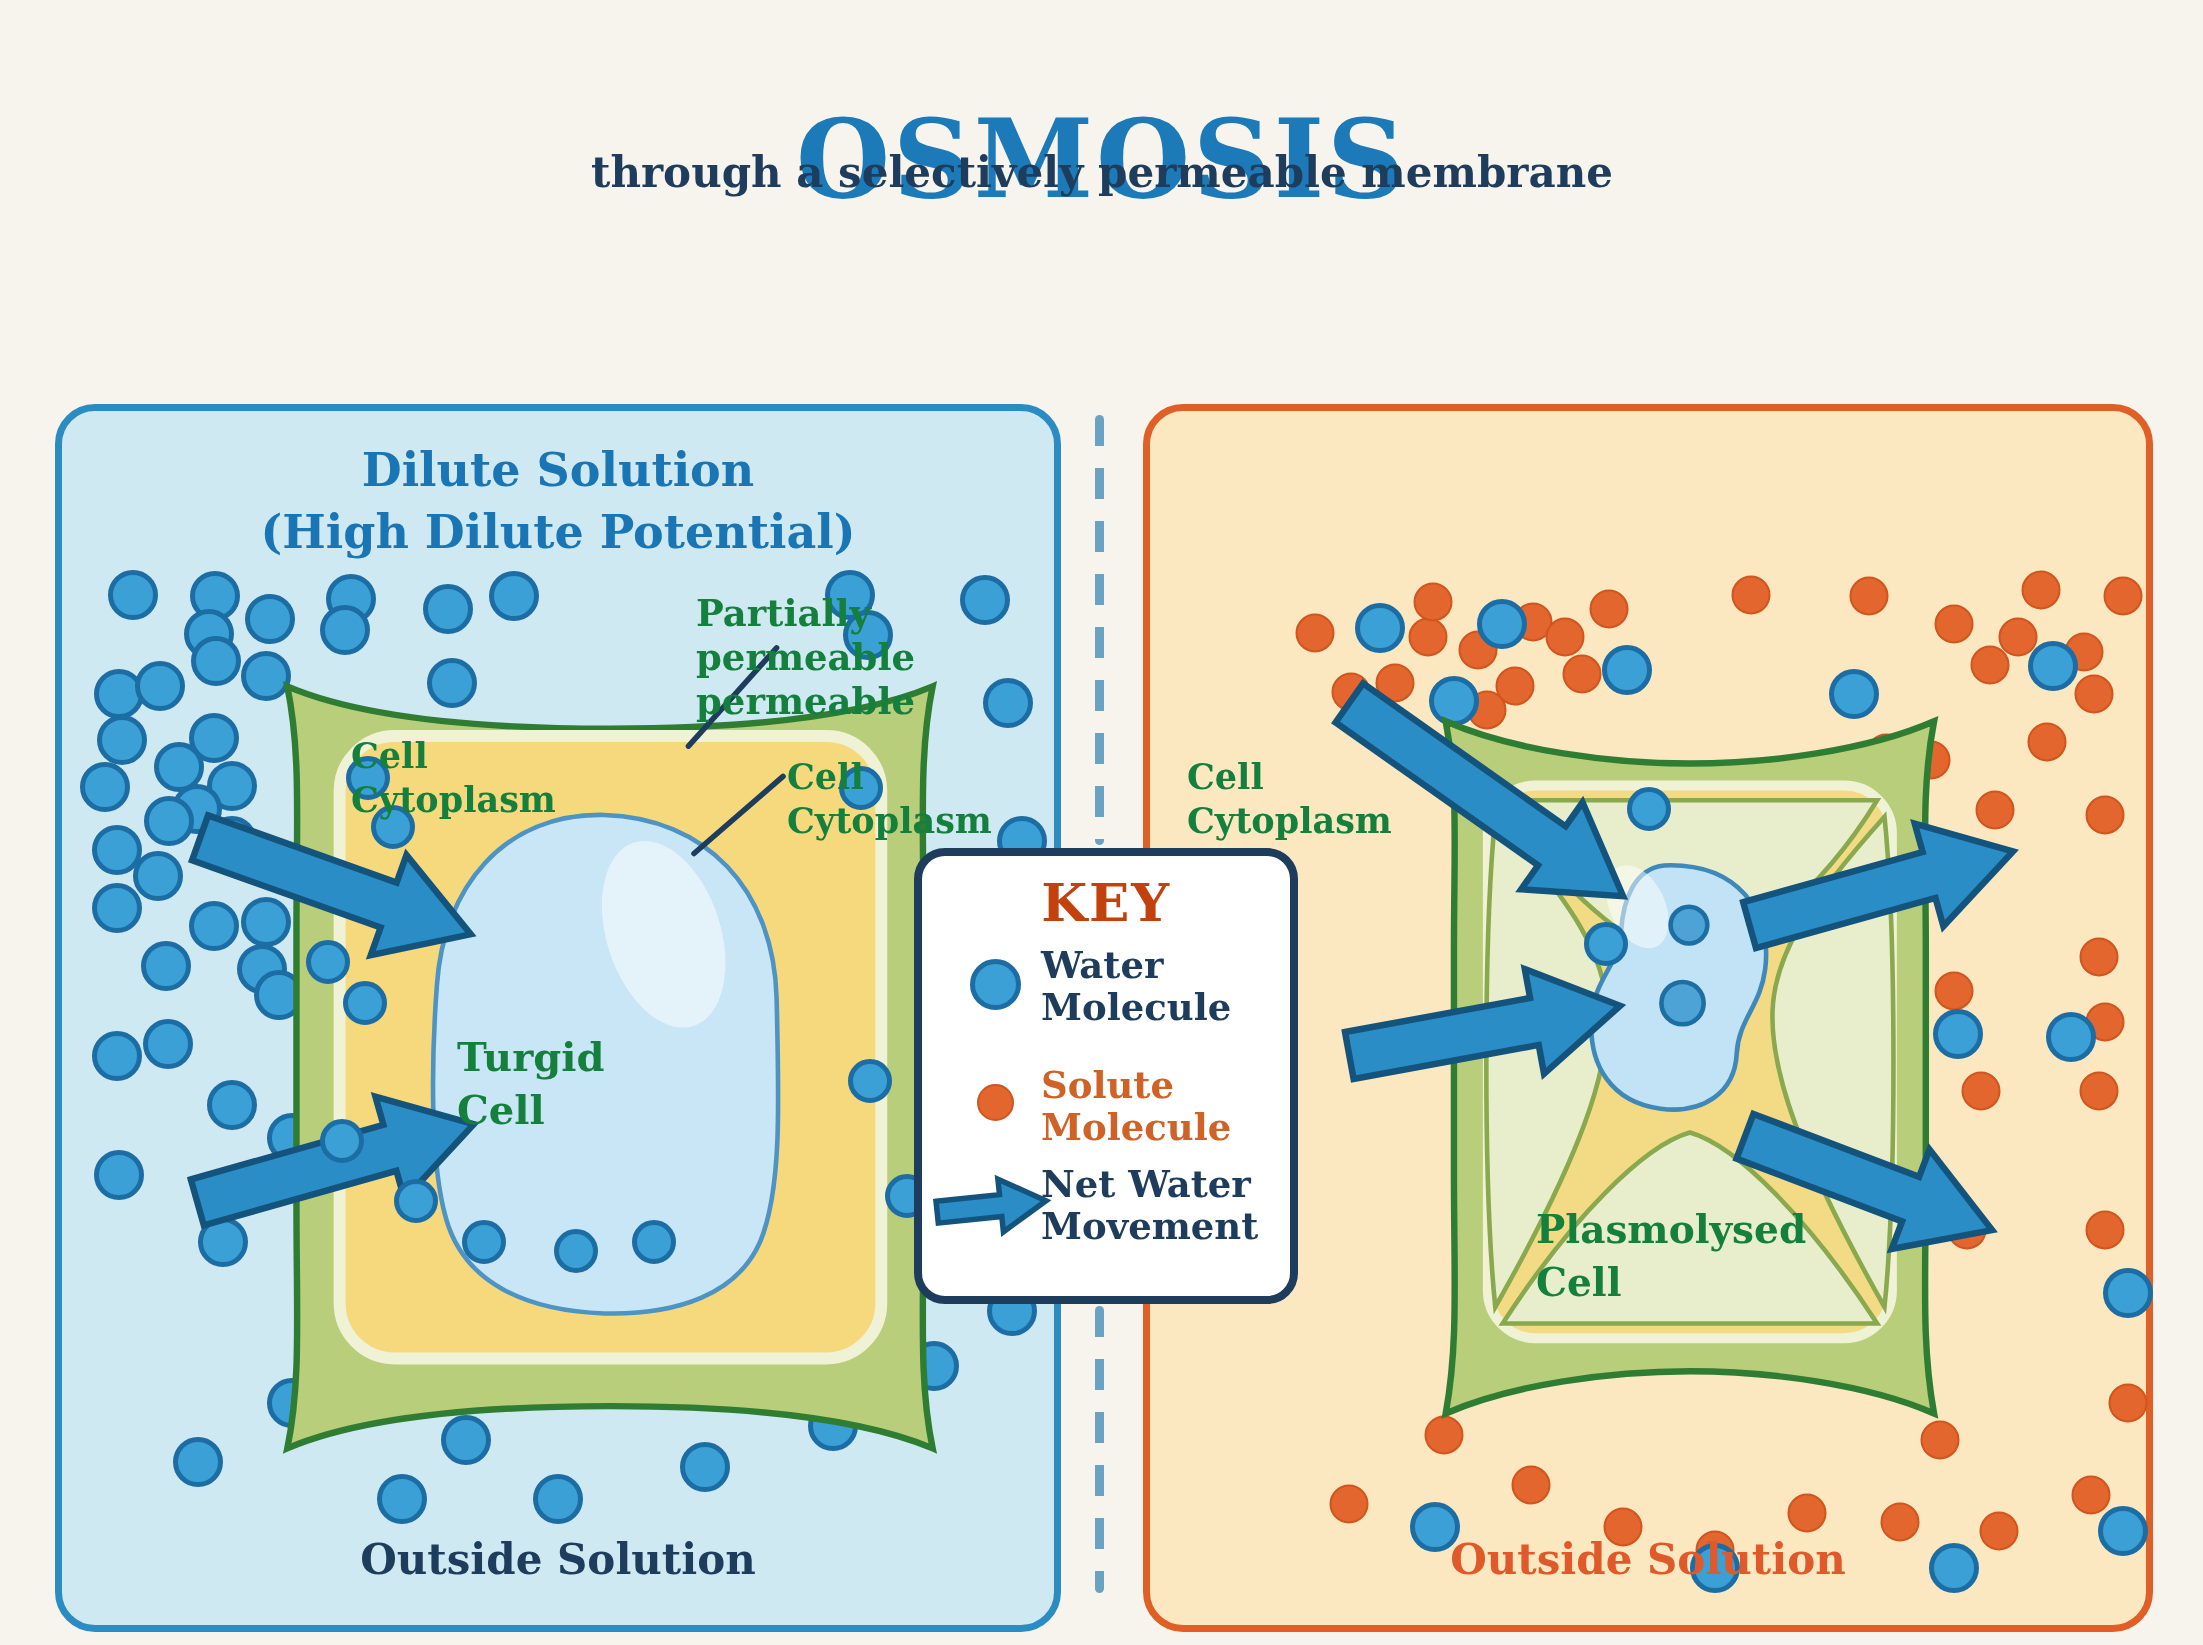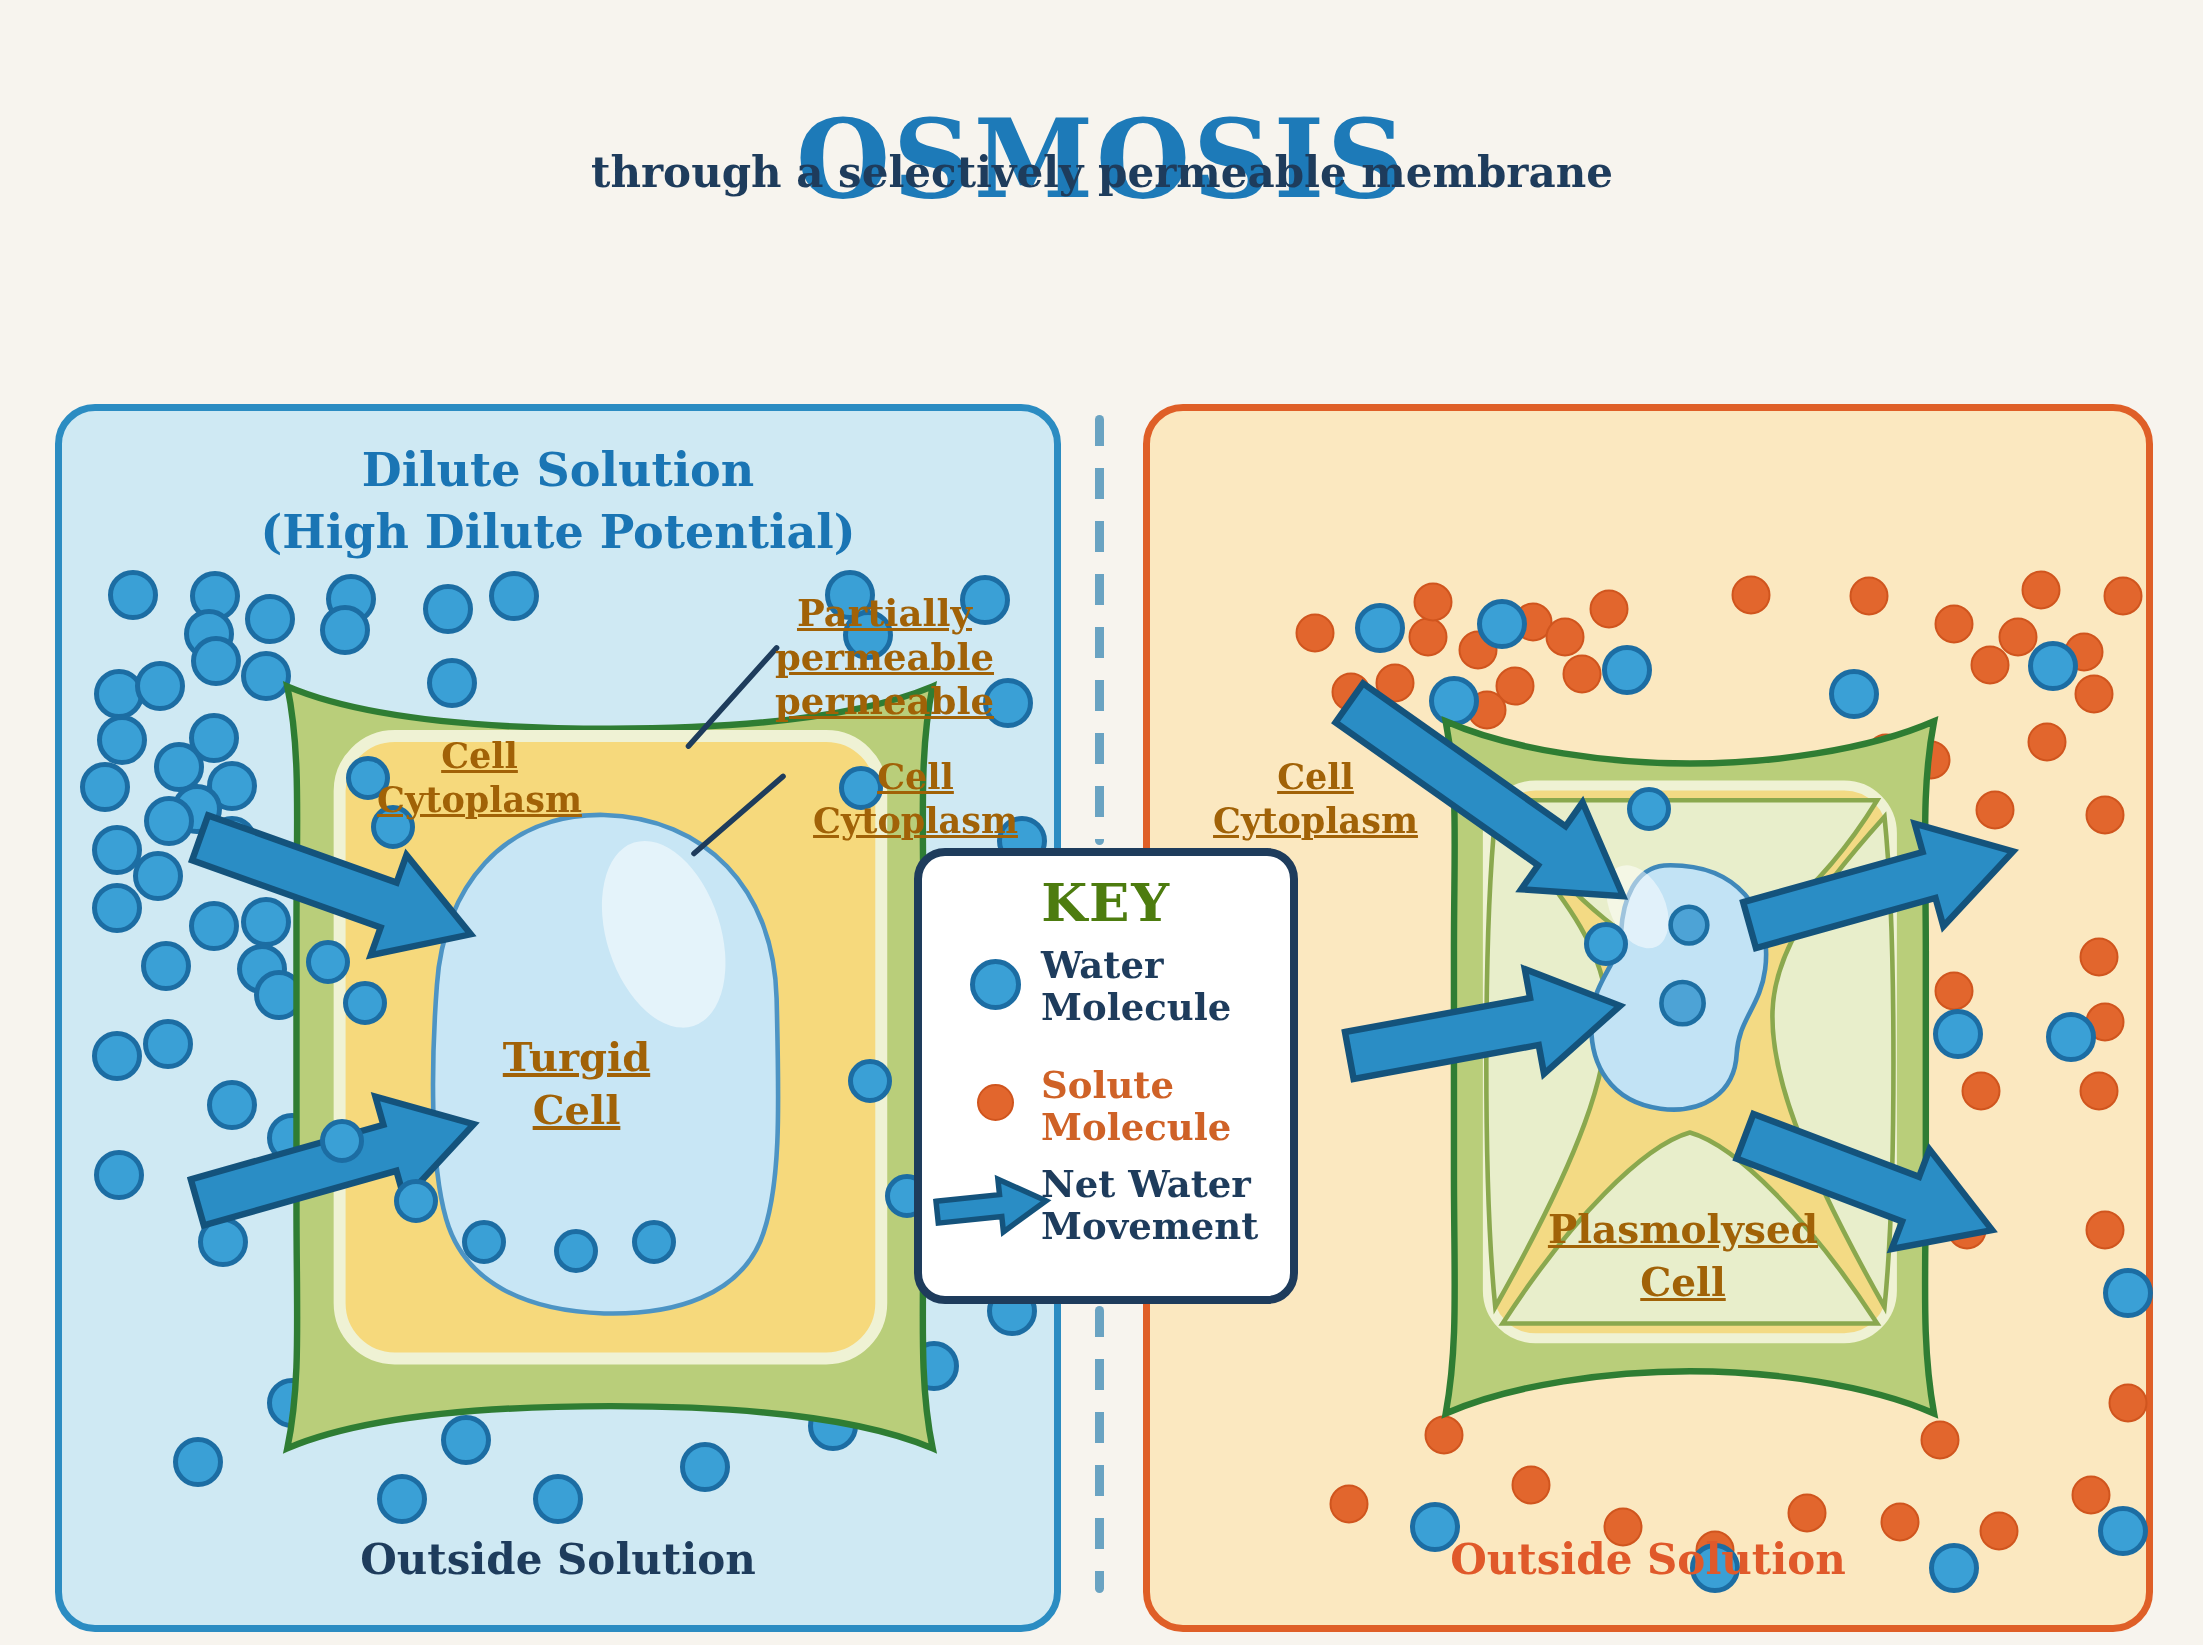--- a/index.html
+++ b/index.html
@@ -35,21 +35,21 @@
   .panel.right .panel-title{color:#e0592a;}
   .cell-svg{position:absolute;left:0;top:0;z-index:2;}
   .dots{position:absolute;left:0;top:0;right:0;bottom:0;pointer-events:none;}
   .dots.under{z-index:1;}
   .dots.over{z-index:3;}
   .dot{position:absolute;border-radius:50%;transform:translate(-50%,-50%);box-sizing:border-box;}
   .dot.water{width:50px;height:50px;background:#3aa0d6;border:5.5px solid #1c6da3;}
   .dot.water-in{width:44px;height:44px;background:#3aa0d6;border:5.5px solid #1c6da3;}
   .dot.solute{width:39px;height:39px;background:#e2662d;border:2.8px solid #d0551e;}
   .diagram-label{
-    position:absolute;text-align:center;font-weight:bold;color:#a16207;z-index:4;text-decoration:underline;
+    position:absolute;font-weight:bold;color:#15803d;z-index:4;
   }
   .lbl-40{font-size:37px;line-height:44px;}
   .lbl-44{font-size:40px;line-height:53px;margin-top:13px;}
   .outside-label{
     position:absolute;top:1124px;left:0;width:100%;text-align:center;
     font-size:42px;font-weight:bold;z-index:4;
   }
   .panel.left .outside-label{color:#1e3c5c;}
   .panel.right .outside-label{color:#e0592a;}
   
@@ -59,21 +59,21 @@
   }
   .divider.top{top:415px;height:430px;}
   .divider.bottom{top:1306px;height:287px;}
   
   .key{
     position:absolute;left:914px;top:848px;width:384px;height:456px;z-index:10;
     background:#ffffff;border:8.3px solid #1e3c5c;border-radius:31px;box-sizing:border-box;
   }
   .key-title{
     position:absolute;top:14.7px;left:0;width:100%;text-align:center;
-    font-size:53px;font-weight:bold;color:#4d7c0f;letter-spacing:1.8px;
+    font-size:53px;font-weight:bold;color:#c2410c;letter-spacing:1.8px;
   }
   .key-text{position:absolute;left:119px;width:239px;font-size:37px;font-weight:bold;line-height:42px;color:#1e3c5c;}
   .key-text.orange{color:#cf6227;}
   .key-dot{position:absolute;border-radius:50%;box-sizing:border-box;}
   .key-dot.water{left:48px;top:103px;width:51px;height:51px;background:#3aa0d6;border:5.5px solid #1c6da3;}
   .key-dot.solute{left:55px;top:228px;width:37px;height:37px;background:#e2662d;border:2.8px solid #d0551e;}
   .key-arrow{position:absolute;left:11px;top:314px;}
 </style>
 </head>
 <body>

